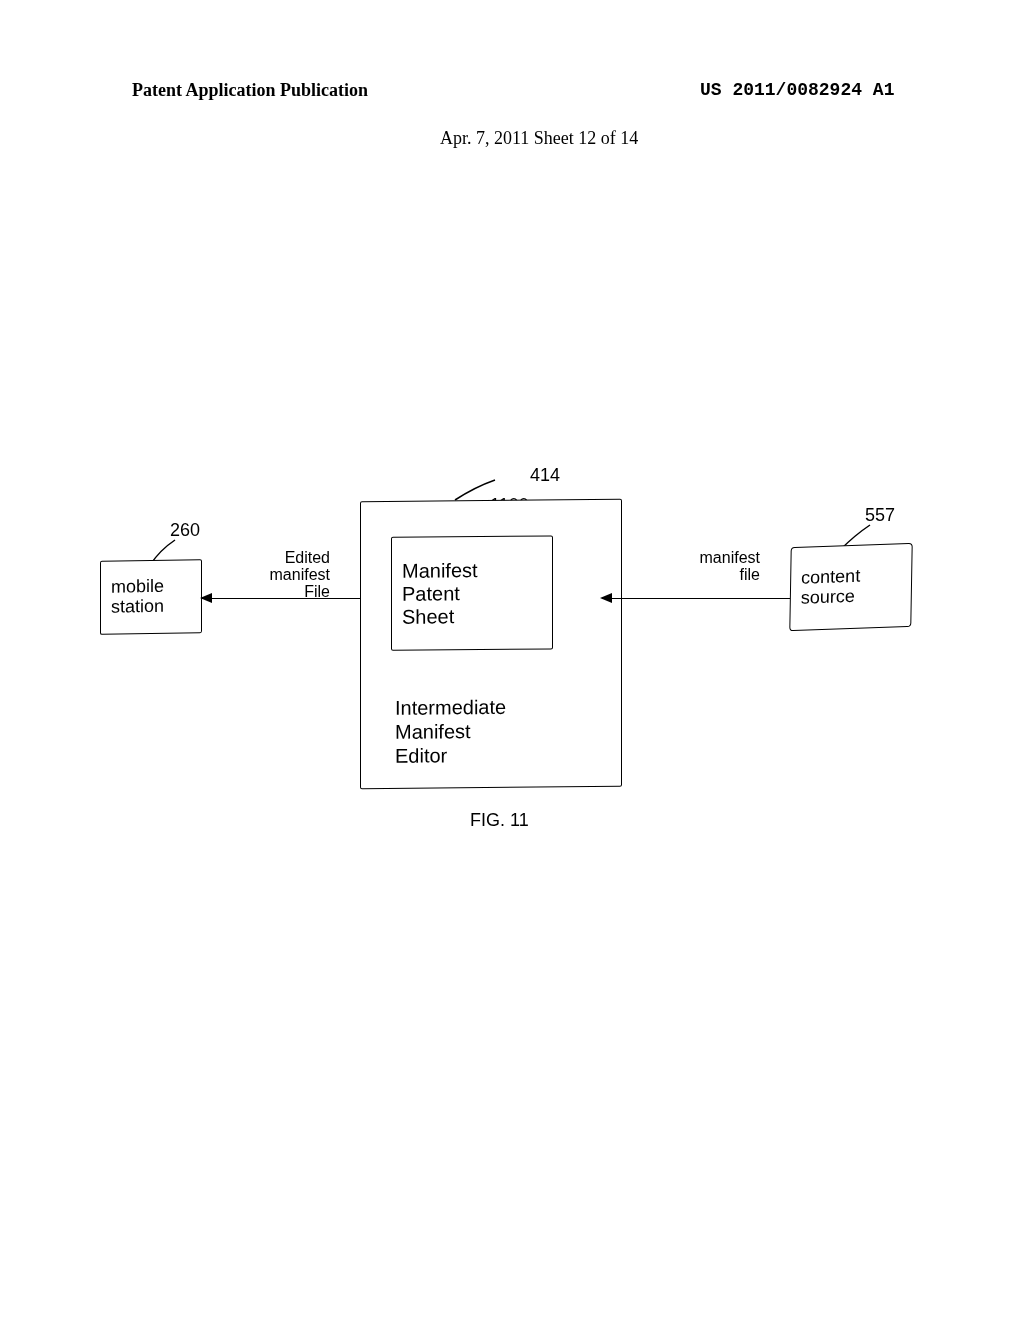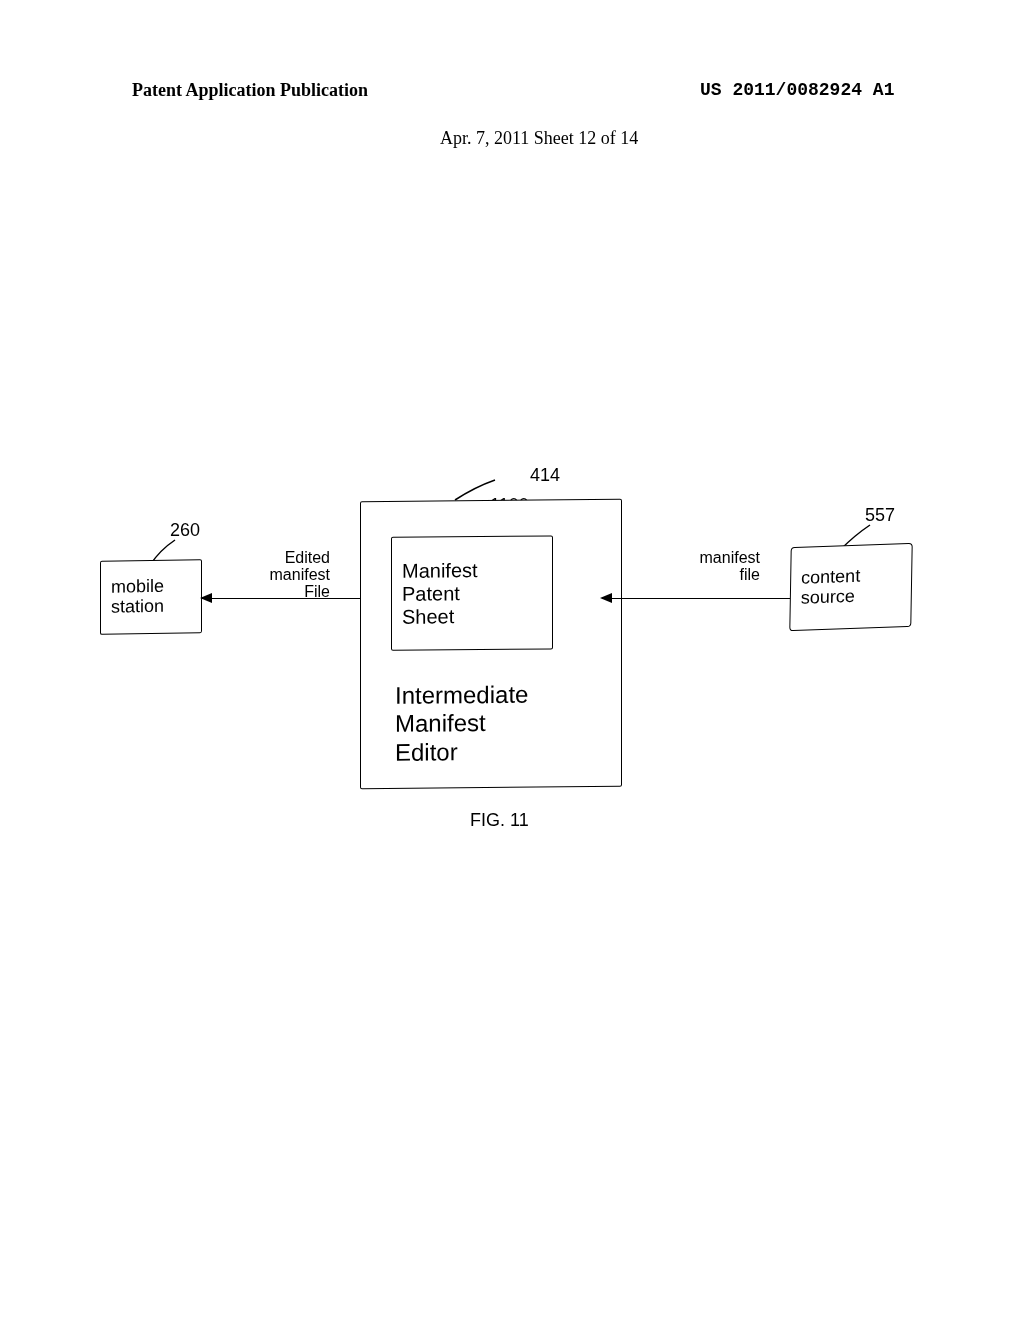--- a/index.html
+++ b/index.html
@@ -88,21 +88,21 @@
     flex-direction: column;
     justify-content: center;
     align-items: flex-start;
     padding: 6px 10px;
     font-size: 20px;
     line-height: 1.15;
     border-radius: 2px;
   }
   .intermediate-label {
     margin-left: 24px;
-    font-size: 24px;
+    font-size: 20px;
     line-height: 1.2;
   }
   .content-source {
     top: 55px;
     left: 690px;
     width: 100px;
     height: 70px;
     transform: skewY(-3deg) rotate(1deg);
     border-radius: 4px;
   }

